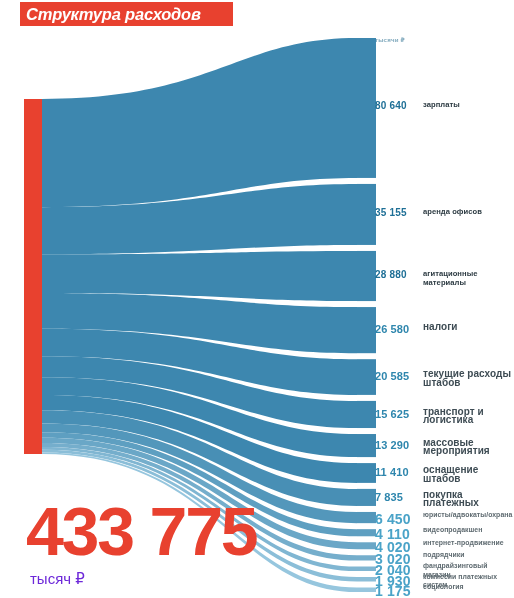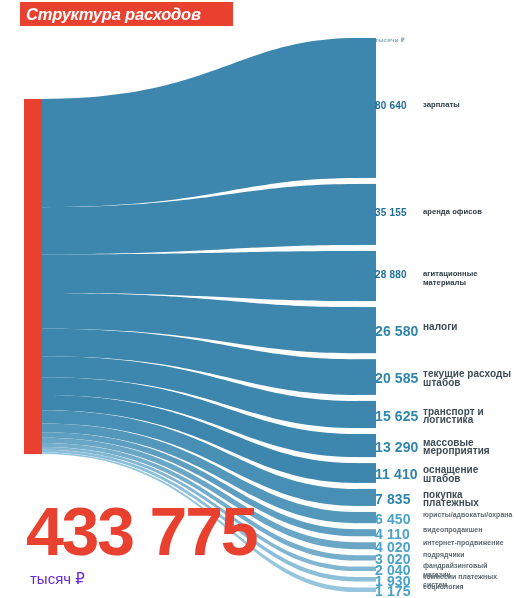--- a/index.html
+++ b/index.html
@@ -44,21 +44,21 @@
     text-align:left;font-weight:bold;font-size:14px;color:#4AA3C8;
     white-space:nowrap;letter-spacing:0.1px;
   }
   .row .nm{
     position:absolute;left:48px;top:0;width:92px;
     font-size:6.9px;color:#5E6A70;font-weight:bold;line-height:8.4px;
     letter-spacing:0.05px;
   }
   .row.big .val{font-size:10px;color:#1E6F96;letter-spacing:0.2px;}
   .row.big .nm{font-size:7.6px;color:#2C3A42;line-height:9px;}
-  .row.mid .val{font-size:14px;color:#2E86AD;}
+  .row.mid .val{font-size:11px;color:#2E86AD;}
   .row.mid .nm{font-size:10px;color:#3E4C54;}
 
   #units-head{
     position:absolute;left:375px;top:36px;
     font-size:6.1px;color:#7FA8BC;font-weight:bold;letter-spacing:0.2px;
   }
 
   
   #total{
     position:absolute;left:26px;top:497px;

